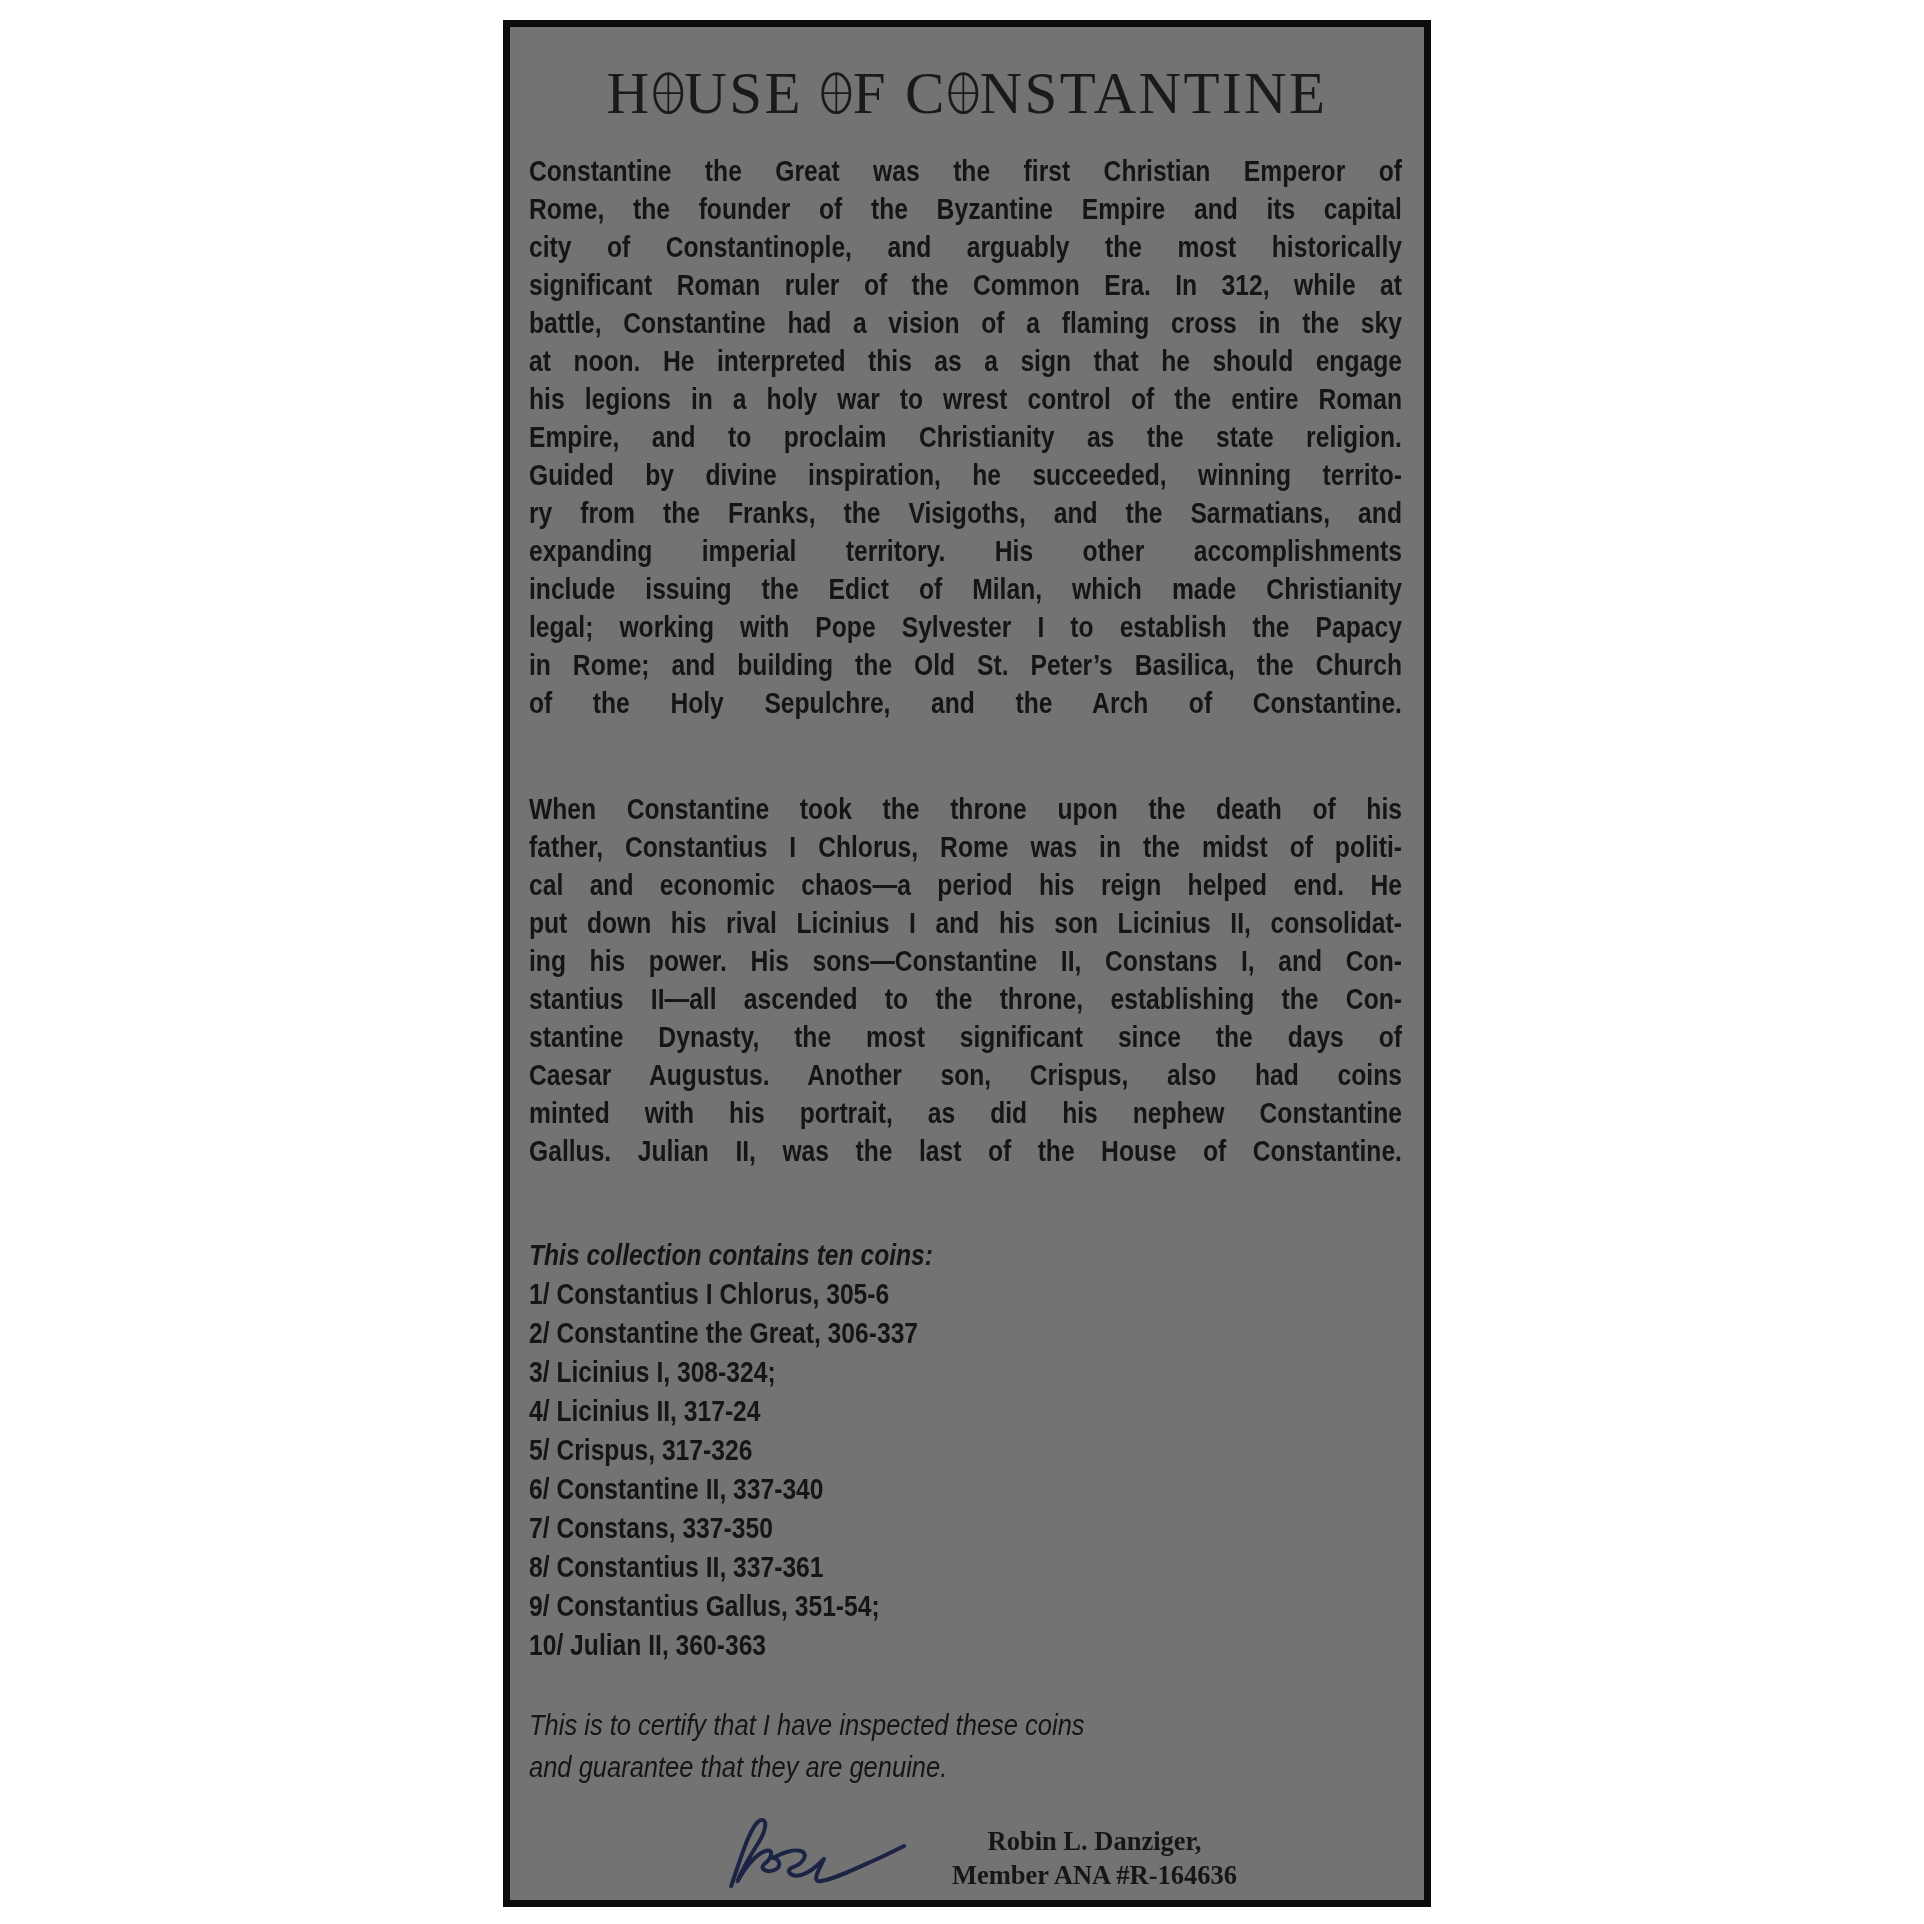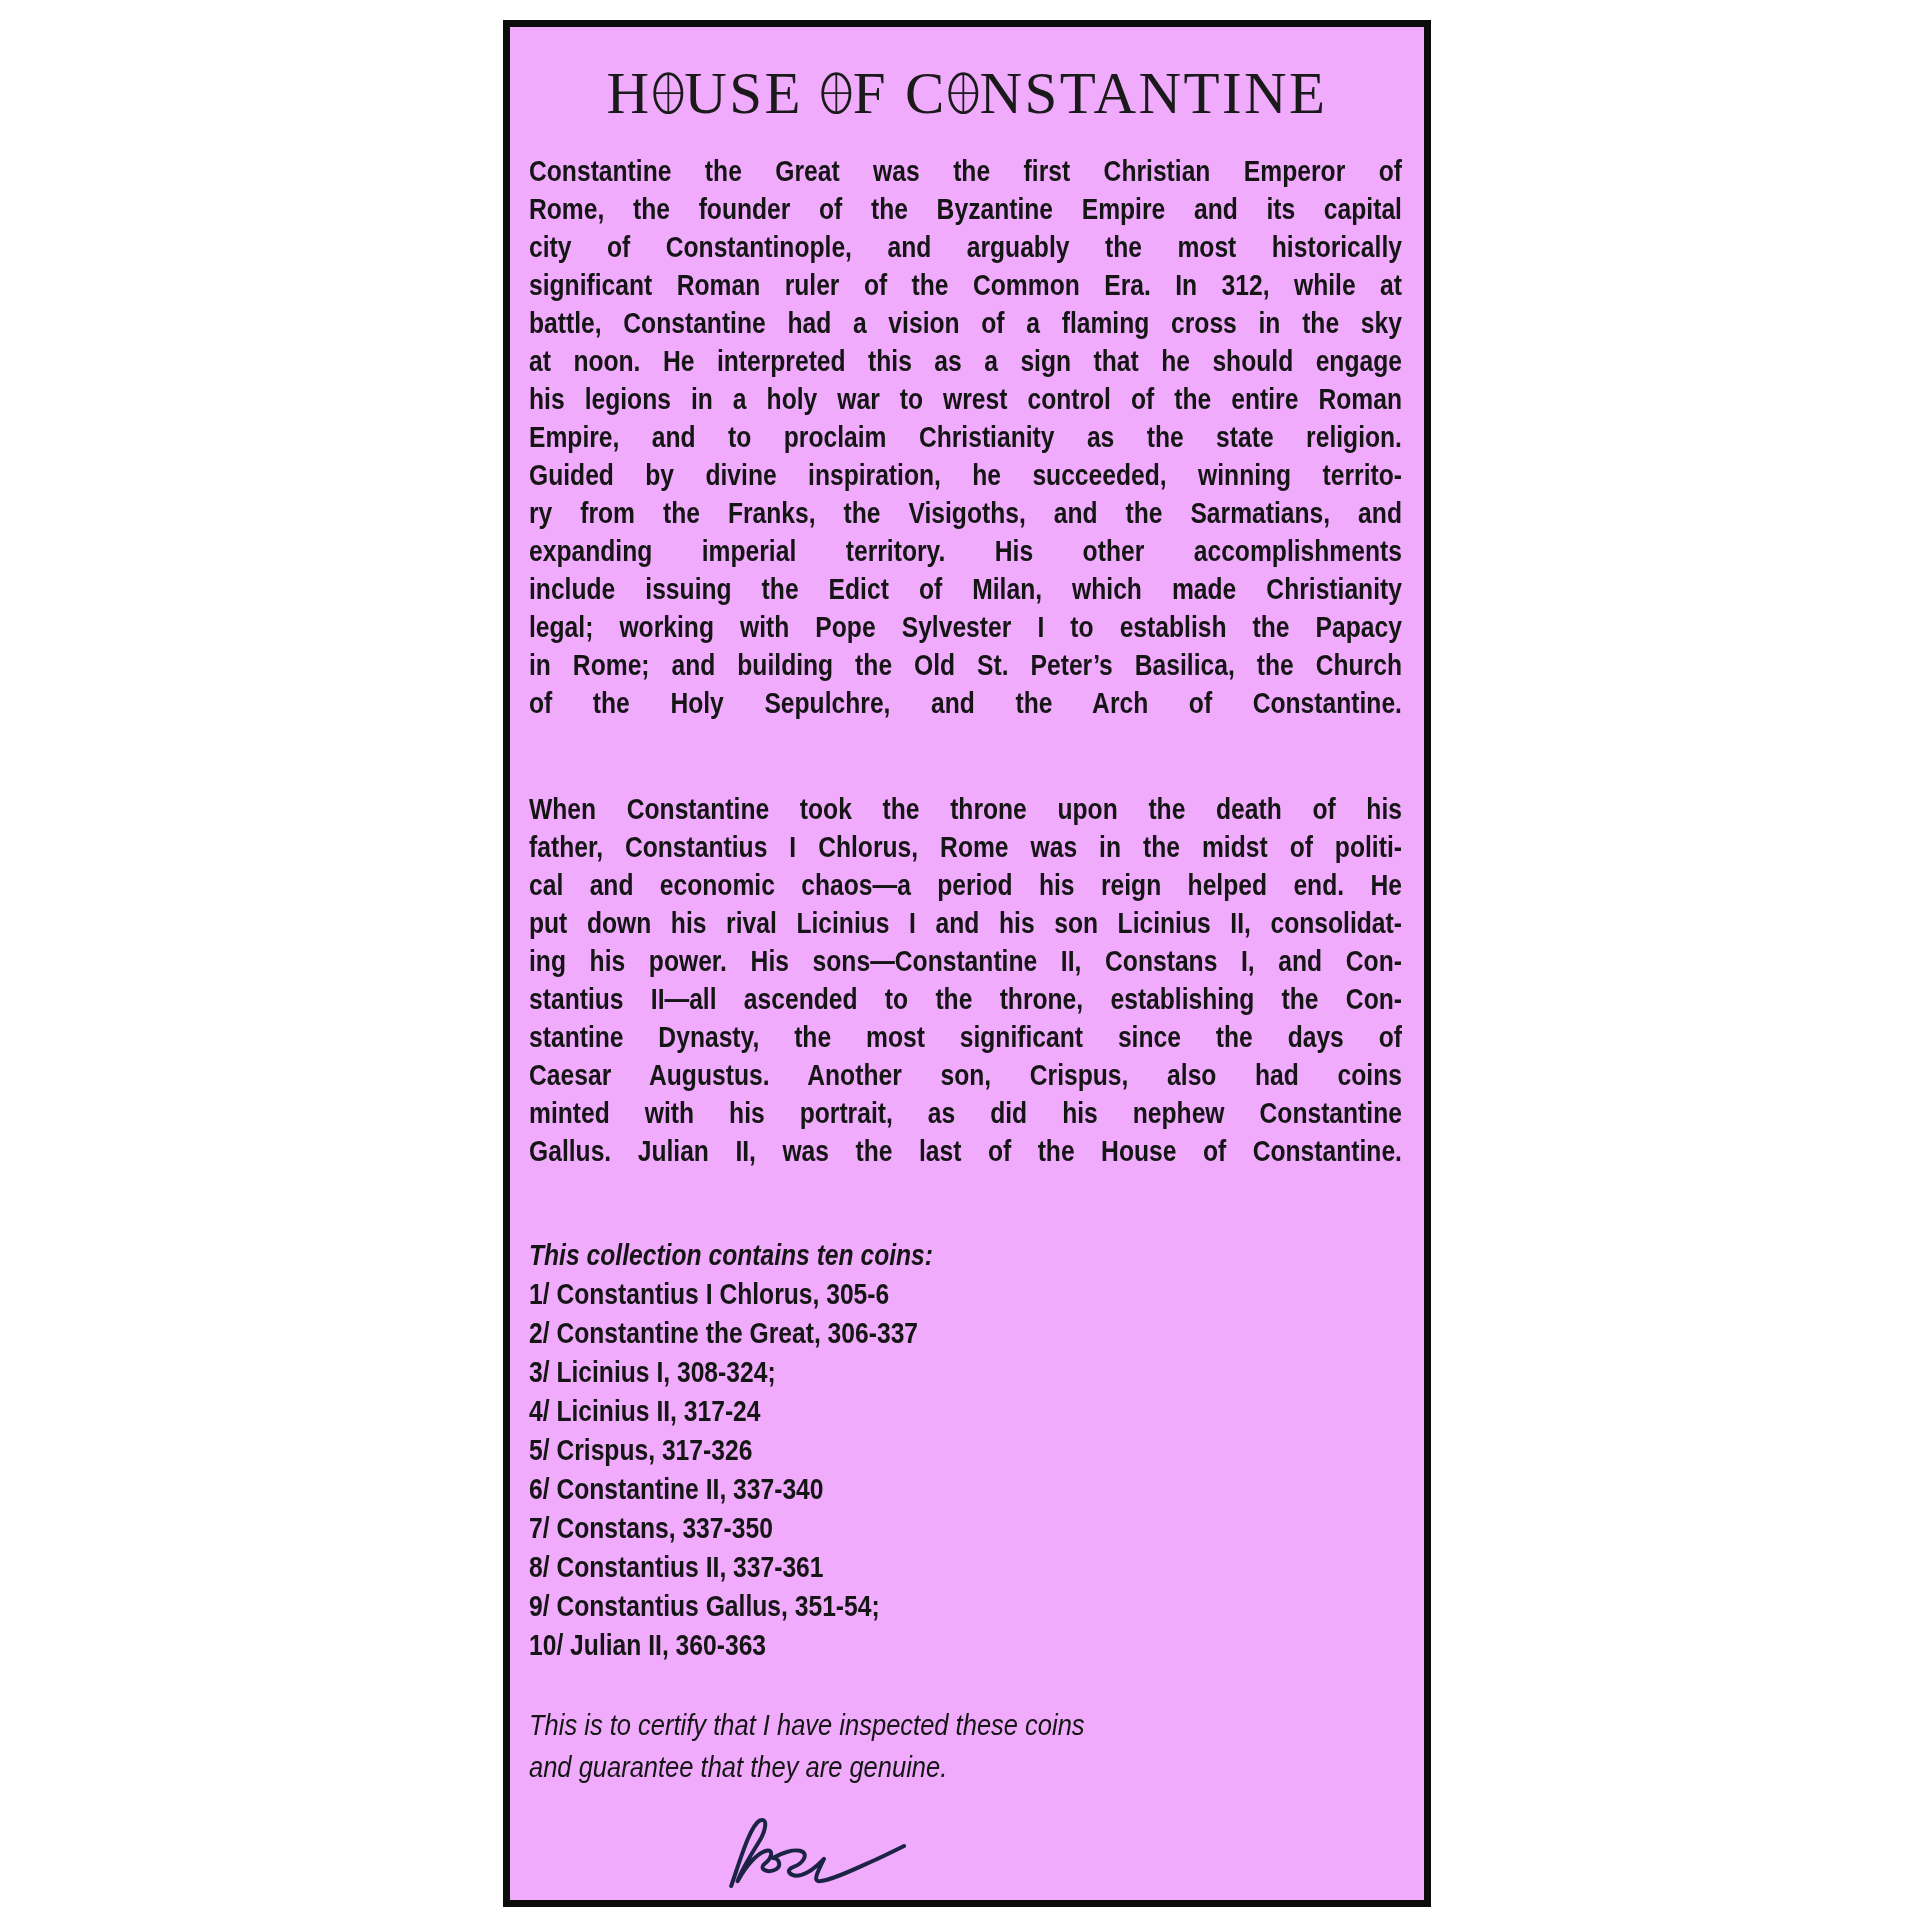--- a/index.html
+++ b/index.html
@@ -3,21 +3,21 @@
 <meta charset="utf-8">
 <style>
   html,body{margin:0;padding:0;}
   body{
     width:1925px;height:1925px;position:relative;background:#ffffff;
     font-family:"Liberation Sans", sans-serif;color:#141414;
     -webkit-text-size-adjust:none;
   }
   .card{
     position:absolute;left:503px;top:20px;width:928px;height:1887px;
-    border:7.2px solid #0c0c0c;background:#f0abfc;box-sizing:border-box;
+    border:7.2px solid #0c0c0c;background:#737373;box-sizing:border-box;
   }
   .title{
     position:absolute;left:0;top:32px;width:100%;text-align:center;
     font-family:"Liberation Serif","DejaVu Serif",serif;
     font-size:59px;letter-spacing:2.4px;white-space:nowrap;color:#1a1a1a;
     font-weight:400;
   }
   .tho{height:.72em;width:auto;display:inline-block;vertical-align:-0.02em;}
   .cond{
     position:absolute;left:19px;width:1027px;
@@ -108,15 +108,19 @@
     </div>
 
   <svg id="sig" viewBox="0 0 232 100" fill="none" style="color: rgb(28, 36, 69);">
     <path d="M10 90 C22 55 34 14 46 8 C56 4 54 20 44 36 C34 52 22 72 18 84
              C30 62 44 48 54 46 C64 44 60 56 52 62 C44 68 54 74 64 70
              C74 66 70 55 62 55 C74 48 88 44 96 46 C108 49 100 62 88 66
              C76 70 84 80 98 76 C112 72 120 62 126 56 C118 72 112 84 120 84
              C132 84 158 72 182 61 C198 54 216 45 226 40" stroke="currentColor" stroke-width="5" stroke-linecap="round" stroke-linejoin="round"></path>
   </svg>
 
+  <div class="signer">
+    <div>Robin L. Danziger,</div>
+    <div>Member ANA #R-164636</div>
+  </div>
 
 </div>
 
 
 </body></html>

